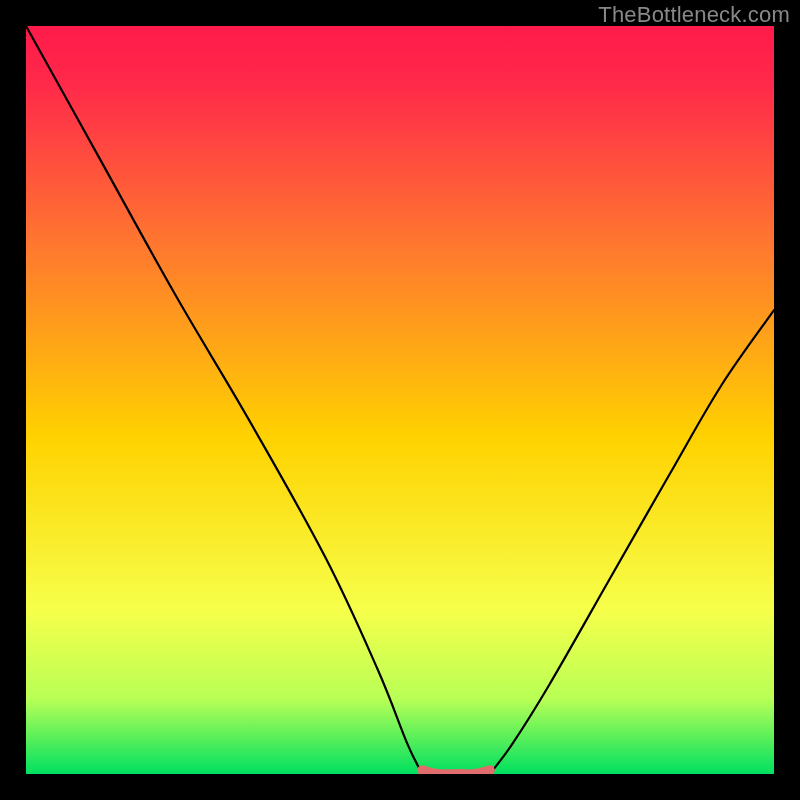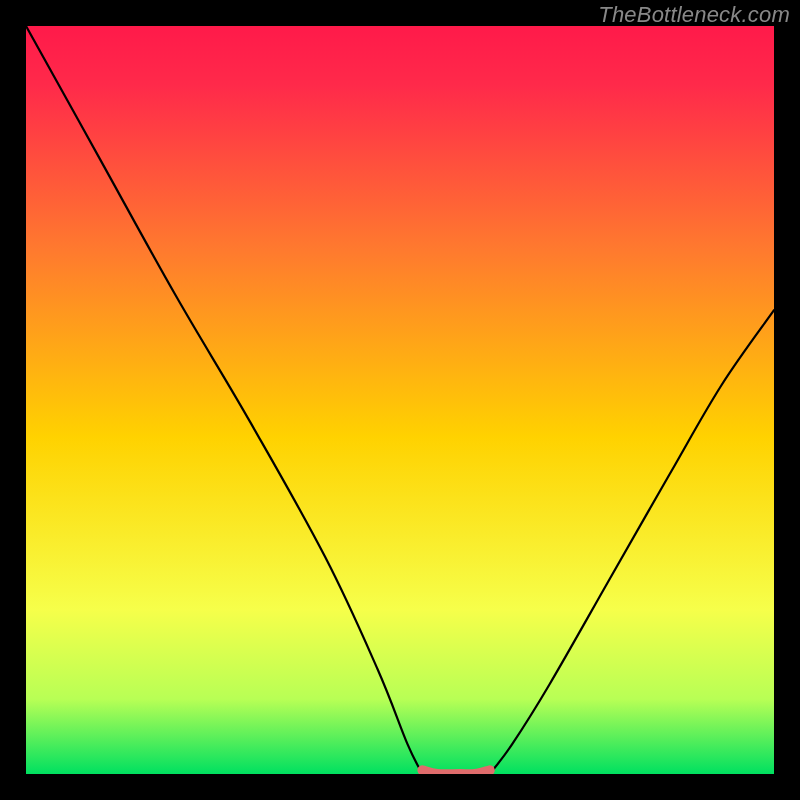--- a/index.html
+++ b/index.html
@@ -9,21 +9,20 @@
     width: 800px;
     height: 800px;
     overflow: hidden;
     font-family: Arial, Helvetica, sans-serif;
   }
   .frame {
     position: relative;
     width: 800px;
     height: 800px;
     background: #000;
-    font-style: italic;
   }
   .watermark {
     position: absolute;
     top: 2px;
     right: 10px;
     color: #888;
     font-size: 22px;
     font-weight: 500;
     z-index: 10;
     letter-spacing: 0.2px;

